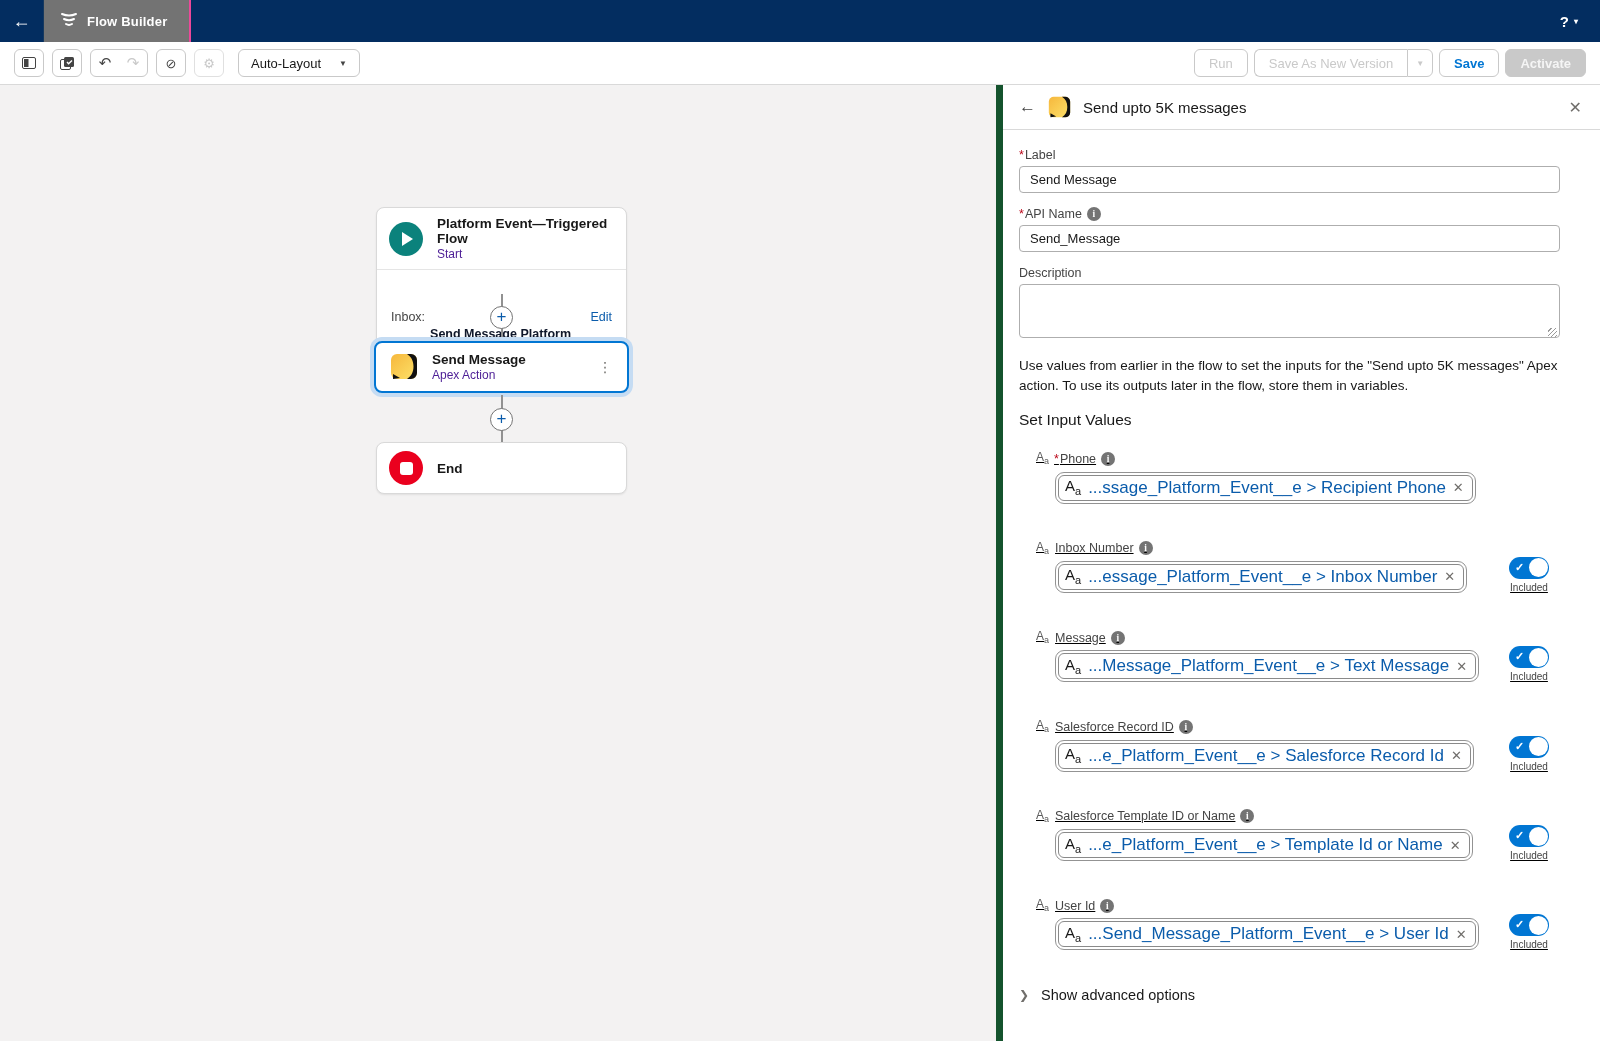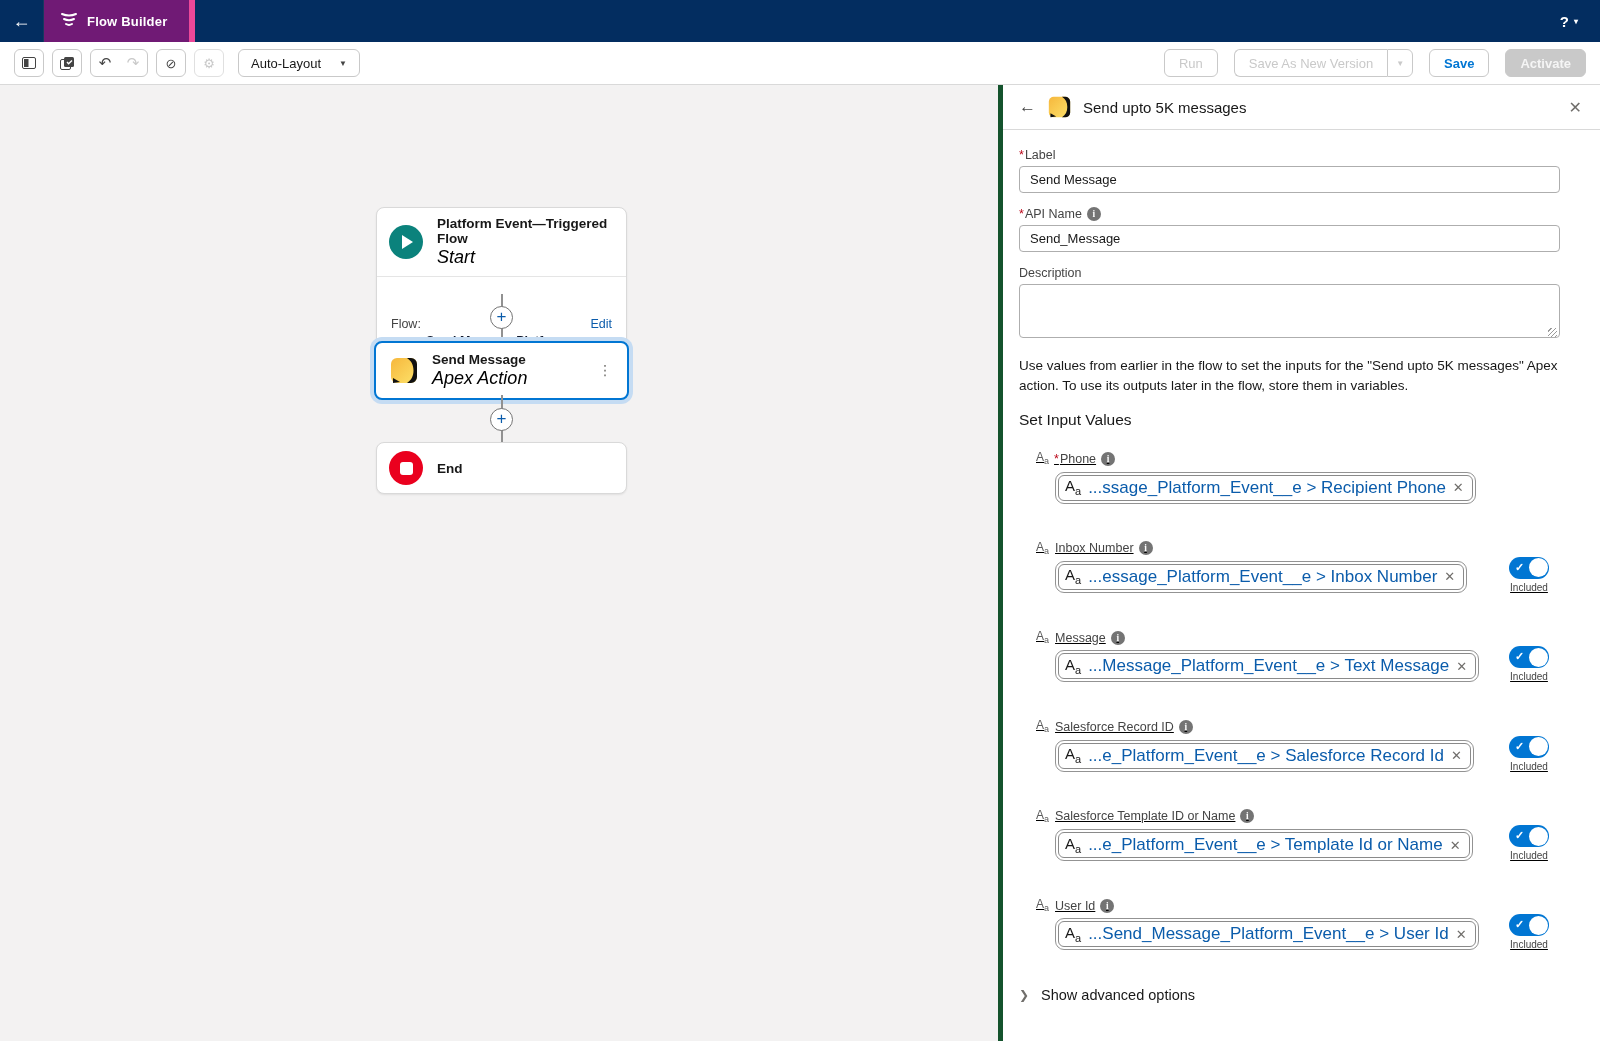--- a/index.html
+++ b/index.html
@@ -1,52 +1,52 @@
 <!DOCTYPE html>
 <html><head>
 <meta charset="utf-8">
 <style>
   * { margin:0; padding:0; box-sizing:border-box; }
   html,body { width:1600px; height:1041px; font-family:"Liberation Sans", sans-serif; background:#fff; overflow:hidden; }
 
   
   .navbar { height:42px; background:#032d60; display:flex; align-items:center; color:#fff; }
   .nav-back { width:44px; height:42px; display:flex; align-items:center; justify-content:center; font-size:18px; cursor:pointer; border-right:1px solid #16395f; }
-  .nav-tab { height:42px; display:flex; align-items:center; gap:9px; padding:0 22px 0 16px; border-right:6px solid #ec4899; background:#701a75; }
+  .nav-tab { height:42px; display:flex; align-items:center; gap:9px; padding:0 22px 0 16px; border-right:2px solid #ec4899; background:#737373; }
   .nav-tab .title { font-size:13px; font-weight:bold; letter-spacing:.2px; }
   .nav-spacer { flex:1; }
   .nav-help { display:flex; align-items:center; gap:5px; padding-right:22px; font-size:15px; font-weight:bold; cursor:pointer; }
   .nav-help .caret { font-size:8px; }
 
   
   .toolbar { height:43px; background:#fff; border-bottom:1px solid #d9d9d9; display:flex; align-items:center; padding:0 14px; gap:8px; }
   .tbtn { height:28px; min-width:30px; border:1px solid #c9c9c9; border-radius:6px; background:#fff; display:flex; align-items:center; justify-content:center; font-size:14px; color:#444; cursor:pointer; padding:0 6px; }
   .tbtn.disabled { color:#c9c9c9; border-color:#e0e0e0; cursor:default; }
   .tgroup { height:28px; border:1px solid #c9c9c9; border-radius:6px; background:#fff; display:flex; align-items:center; }
   .tgroup span { width:28px; text-align:center; font-size:15px; cursor:pointer; }
   .ticon { font-size:13px; }
   .autolayout { height:28px; border:1px solid #c9c9c9; border-radius:6px; background:#fff; display:flex; align-items:center; gap:18px; padding:0 12px; font-size:13px; color:#181818; cursor:pointer; margin-left:6px; }
   .autolayout .caret { font-size:8px; color:#444; }
-  .toolbar-right { margin-left:auto; display:flex; align-items:center; gap:16px; }
+  .toolbar-right { margin-left:auto; display:flex; align-items:center; gap:6px; }
   .btn { height:28px; border:1px solid #c9c9c9; border-radius:6px; background:#fff; padding:0 14px; font-size:13px; display:flex; align-items:center; cursor:pointer; font-family:inherit; }
   .btn.disabled { color:#c9c9c9; cursor:default; }
   .btn.split-main { border-radius:6px 0 0 6px; border-right:none;text-align:center; }
   .btn.split-caret { border-radius:0 6px 6px 0; padding:0 8px; font-size:8px; }
   .btn.save { color:#0176d3; font-weight:bold; }
   .btn.brand-disabled { background:#c9c9c9; border-color:#c9c9c9; color:#f5f5f5; font-weight:bold; cursor:default; }
 
   
   .main { display:flex; height:956px; }
-  .canvas { position:relative; width:1003px; background:#f3f2f2; border-right:5px solid #14532d; }
+  .canvas { position:relative; width:1003px; background:#f3f2f2; border-right:7px solid #14532d; }
 
   
   .node { position:absolute; background:#fff; border:1px solid #d9d9d9; border-radius:8px; box-shadow:0 1px 2px rgba(0,0,0,.08); }
   .node-row { display:flex; align-items:center; gap:14px; padding:8px 12px; }
   .node-title { font-size:13.5px; font-weight:bold; color:#181818; }
-  .node-sub { font-size:18px; color:#000000; margin-top:1px;font-style:italic; }
+  .node-sub { font-size:12px; color:#4c1d95; margin-top:1px; }
   .circle-icon { width:34px; height:34px; border-radius:50%; display:flex; align-items:center; justify-content:center; flex:none; }
   .start-circle { background:#0b827c; }
   .play { width:0; height:0; border-left:11px solid #fff; border-top:7px solid transparent; border-bottom:7px solid transparent; margin-left:3px; }
   .event-row { border-top:1px solid #e5e5e5; display:flex; align-items:center; padding:9px 14px; font-size:12.5px; color:#444; gap:5px; }
   .event-row b { color:#0f172a;margin-top:48px; }
   .edit-link { margin-left:auto; color:#0b5cab; cursor:pointer; }
   .node.selected { border:2px solid #0176d3; box-shadow:0 0 0 4px #c5dcf3; }
   .kebab { margin-left:auto; color:#706e6b; font-size:14px; letter-spacing:0; line-height:5px; text-align:center; cursor:pointer; width:16px; }
   .bubble-icon { width:28px; height:28px; flex:none; }
   .end-circle { background:#ea001e; }
@@ -164,21 +164,21 @@
       <div class="node-row">
         <div class="circle-icon start-circle">
             <div class="play"></div>
           </div>
         <div>
           <div class="node-title">Platform Event—Triggered Flow</div>
           <div class="node-sub">Start</div>
         </div>
       </div>
       <div class="event-row">
-        <span>Flow:</span>
+        <span>Inbox:</span>
         <b>Send Message Platform E...</b>
         <span class="edit-link">Edit</span>
       </div>
     </div>
 
     <div class="connector" style="top:209px; height:47px;"></div>
     <div class="plus-circle" style="top:221px;">+</div>
 
     <div class="node selected" style="left:374px; top:256px; width:255px;">
       <div class="node-row" style="padding:9px 14px;">

